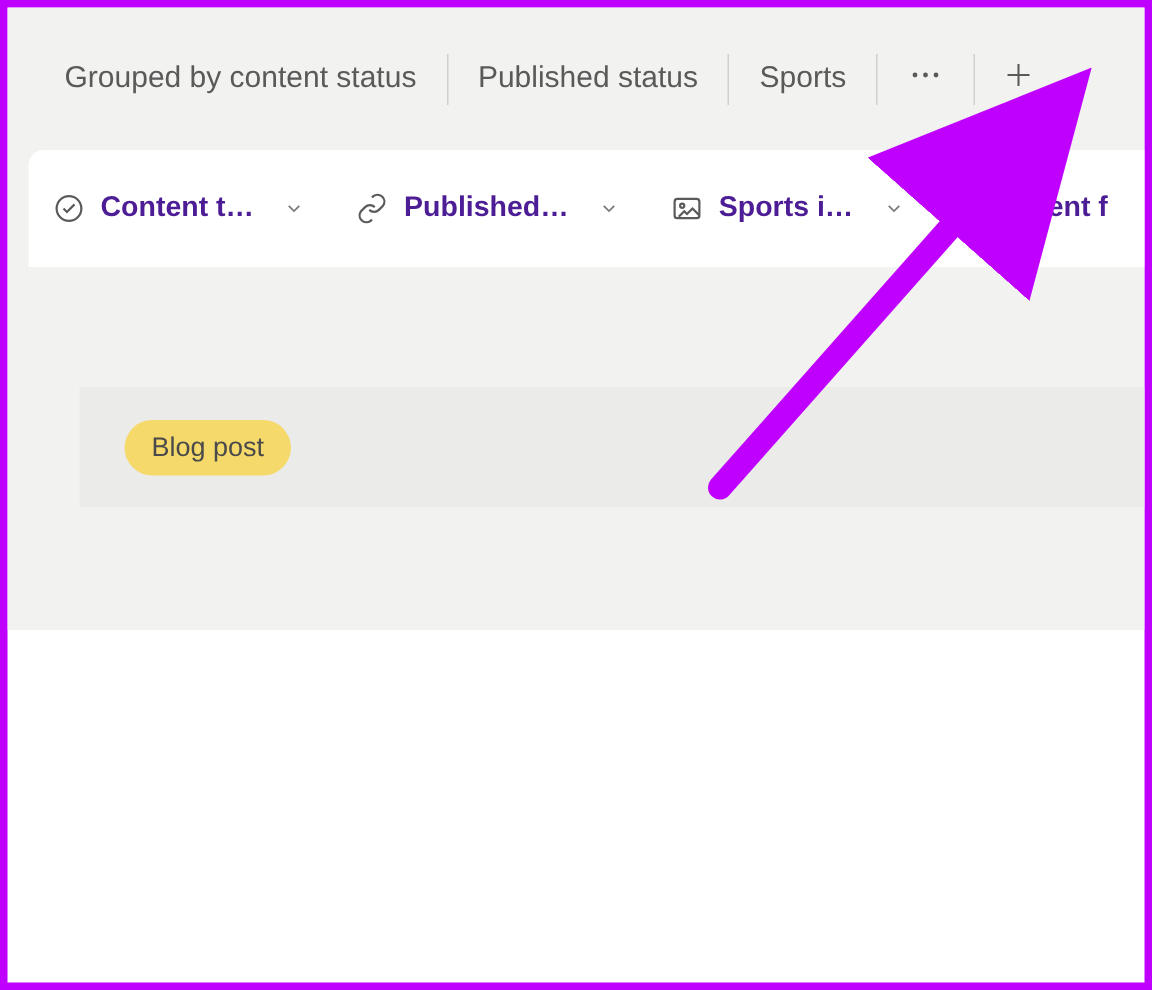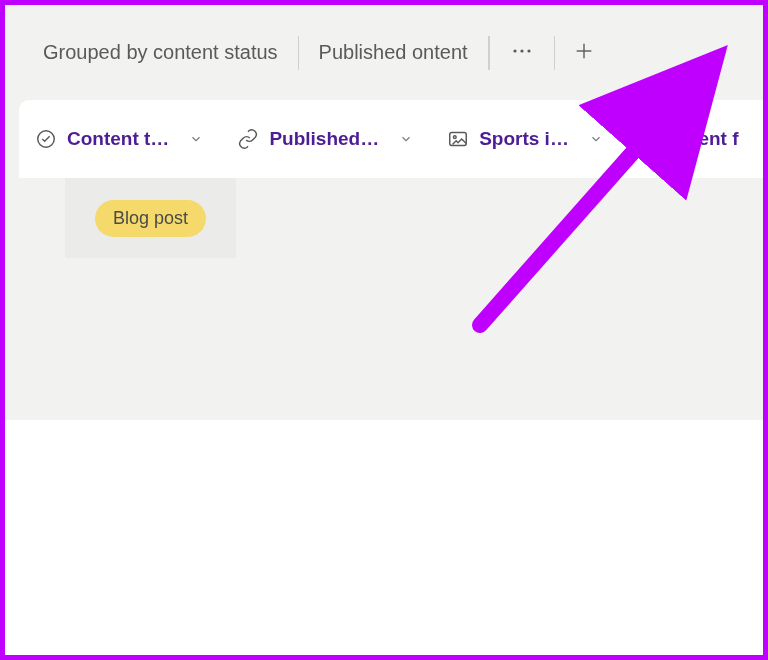--- a/index.html
+++ b/index.html
@@ -78,21 +78,22 @@
       flex-shrink: 0;
     }
     .chevron {
       display: inline-flex;
       color: #7a7a7a;
       margin-left: 10px;
     }
     .content-area {
       flex: 1;
       display: flex;
-      flex-direction: row;
+      flex-direction: column;
+      margin-left: 48px;
     }
     .row {
       height: 80px;
       display: flex;
       align-items: center;
       padding: 0 30px;
     }
     .row.striped {
       background: #ebebea;
     }
@@ -114,23 +115,26 @@
 </head>
 <body>
 
 <div class="top-region">
   <div class="tab-bar">
     <div class="tab">
       <span>Grouped by content status</span>
     </div>
     <div class="divider"></div>
     <div class="tab">
-      <span>Published ontent</span>
-    </div>
-    <div class="divider"></div>
+      <span>Published status</span>
+    </div>
+    <div class="divider"></div>
+    <div class="tab">
+      <span>Sports</span>
+    </div>
     <div class="divider"></div>
     <div class="tab-more">
       <span>
         <svg width="24" height="24" viewBox="0 0 24 24">
             <circle cx="5" cy="12" r="1.6" fill="currentColor"></circle>
             <circle cx="12" cy="12" r="1.6" fill="currentColor"></circle>
             <circle cx="19" cy="12" r="1.6" fill="currentColor"></circle>
           </svg>
       </span>
     </div>

